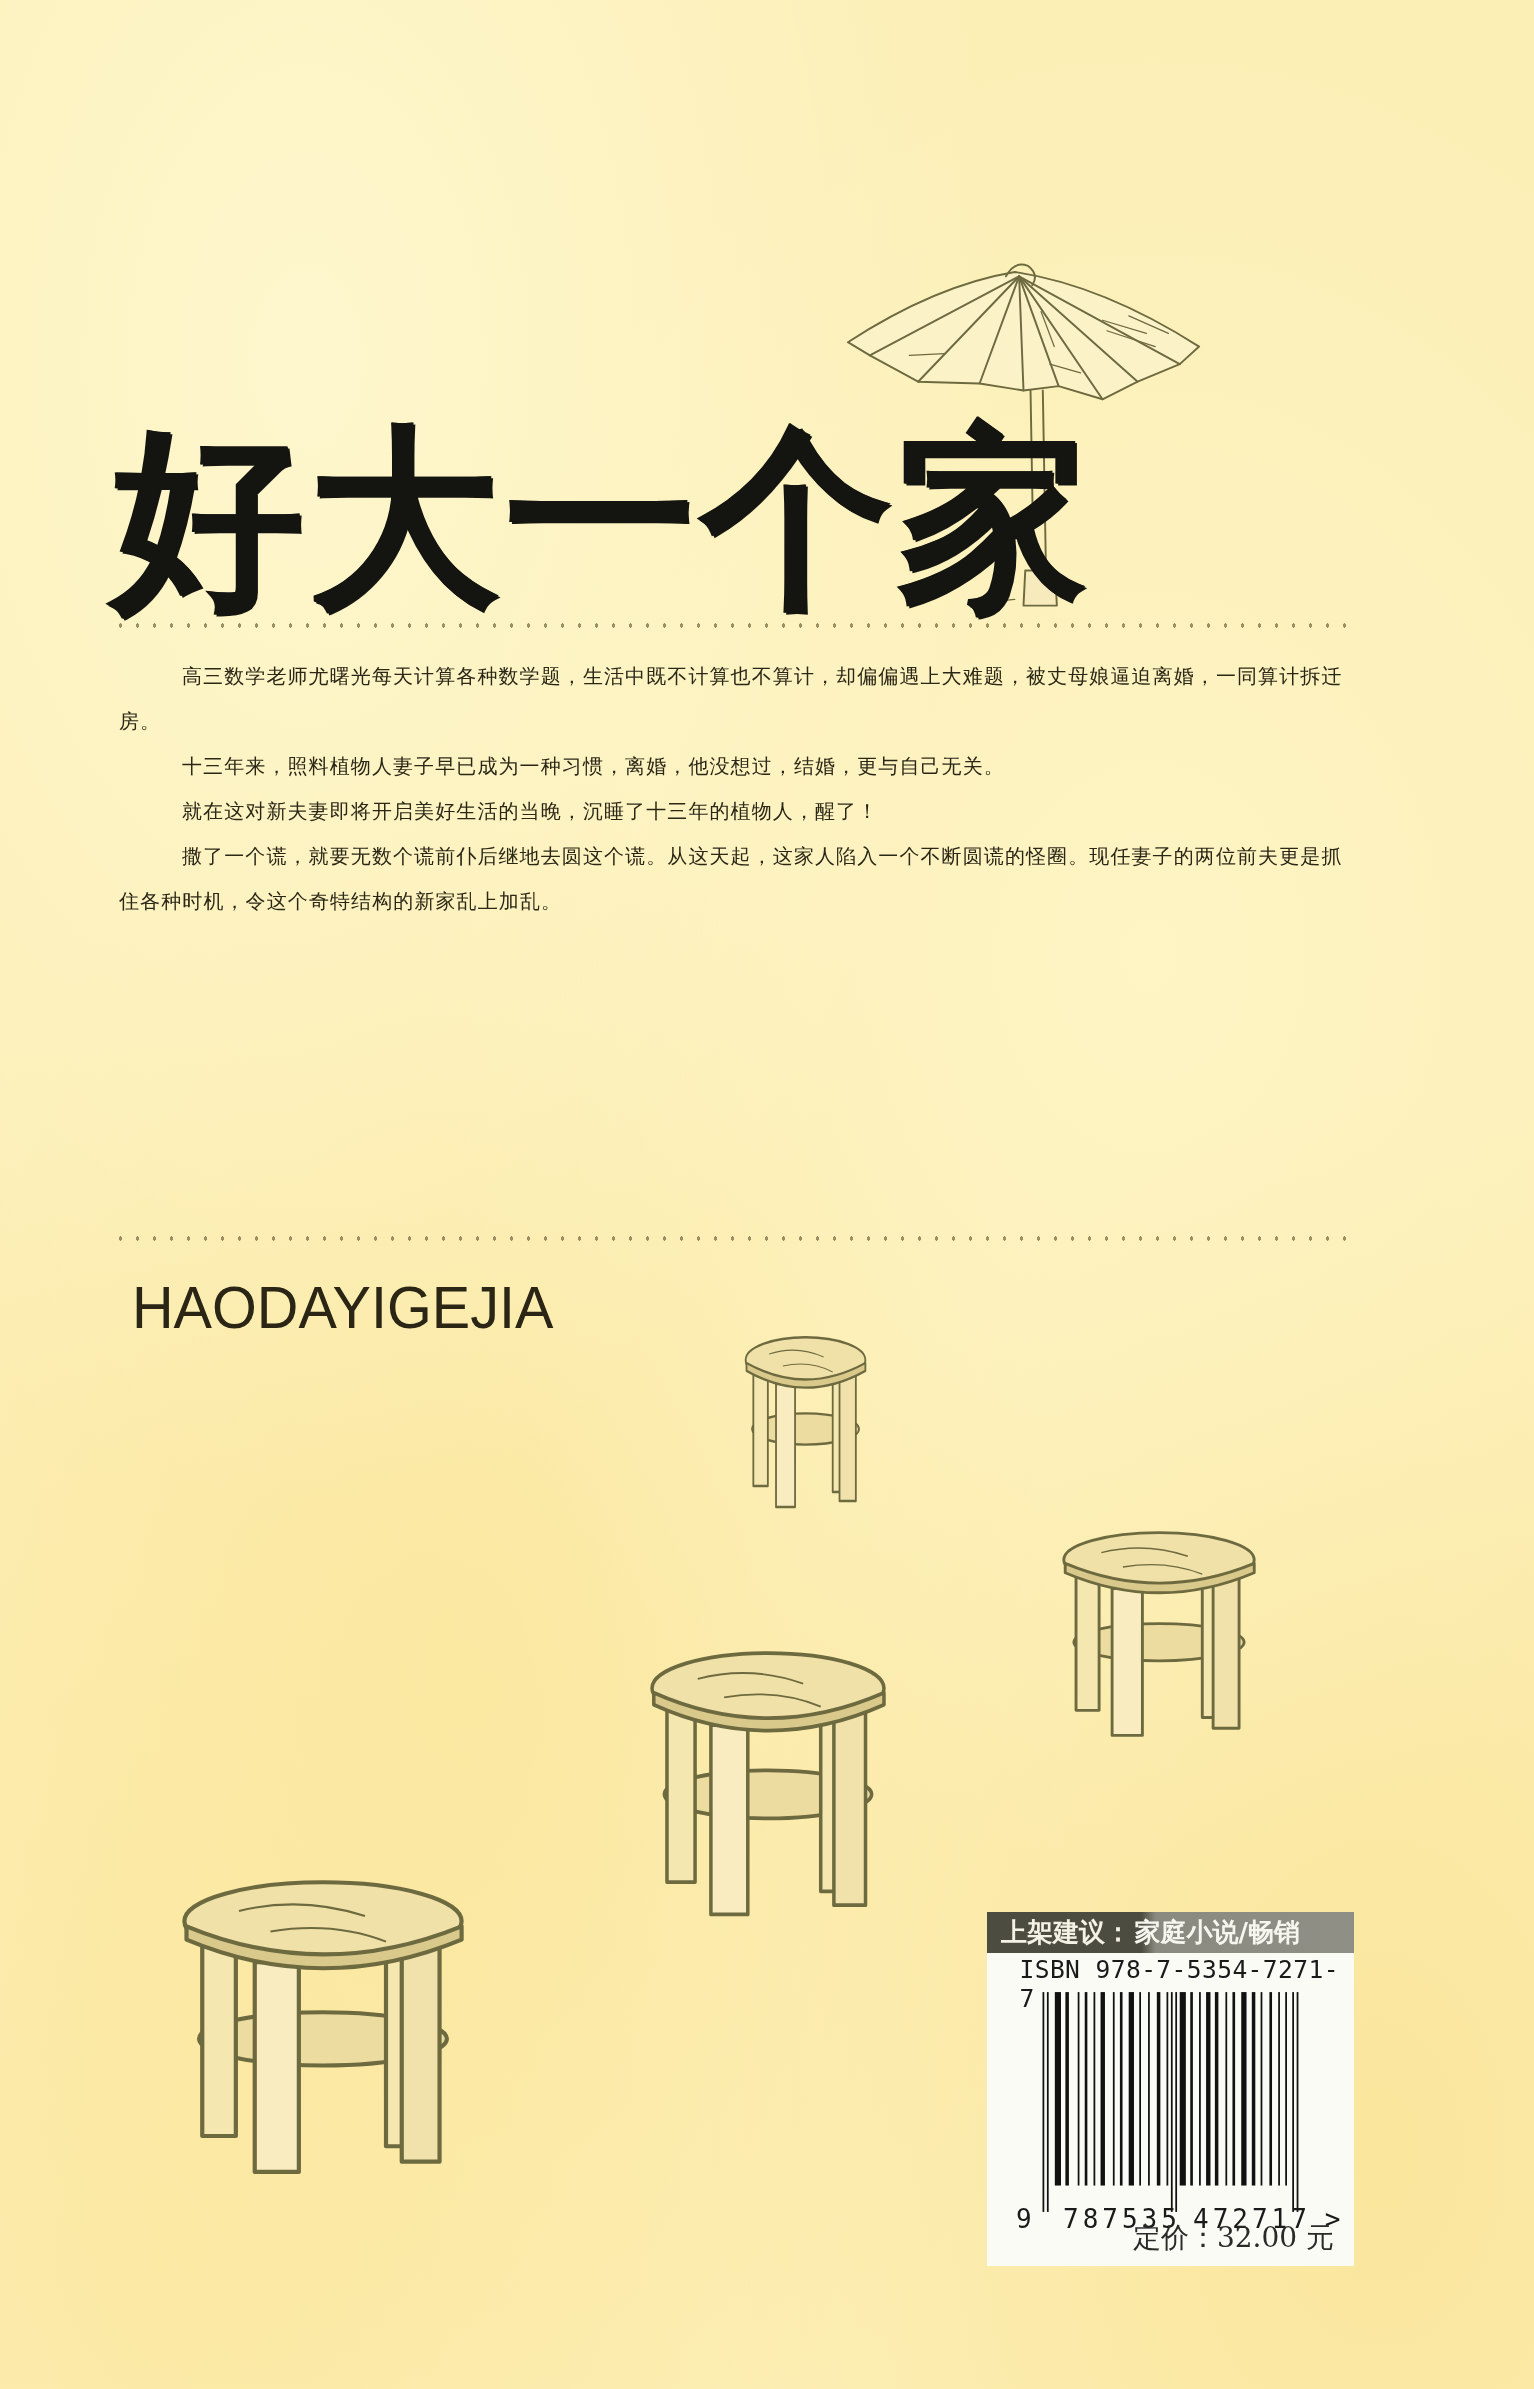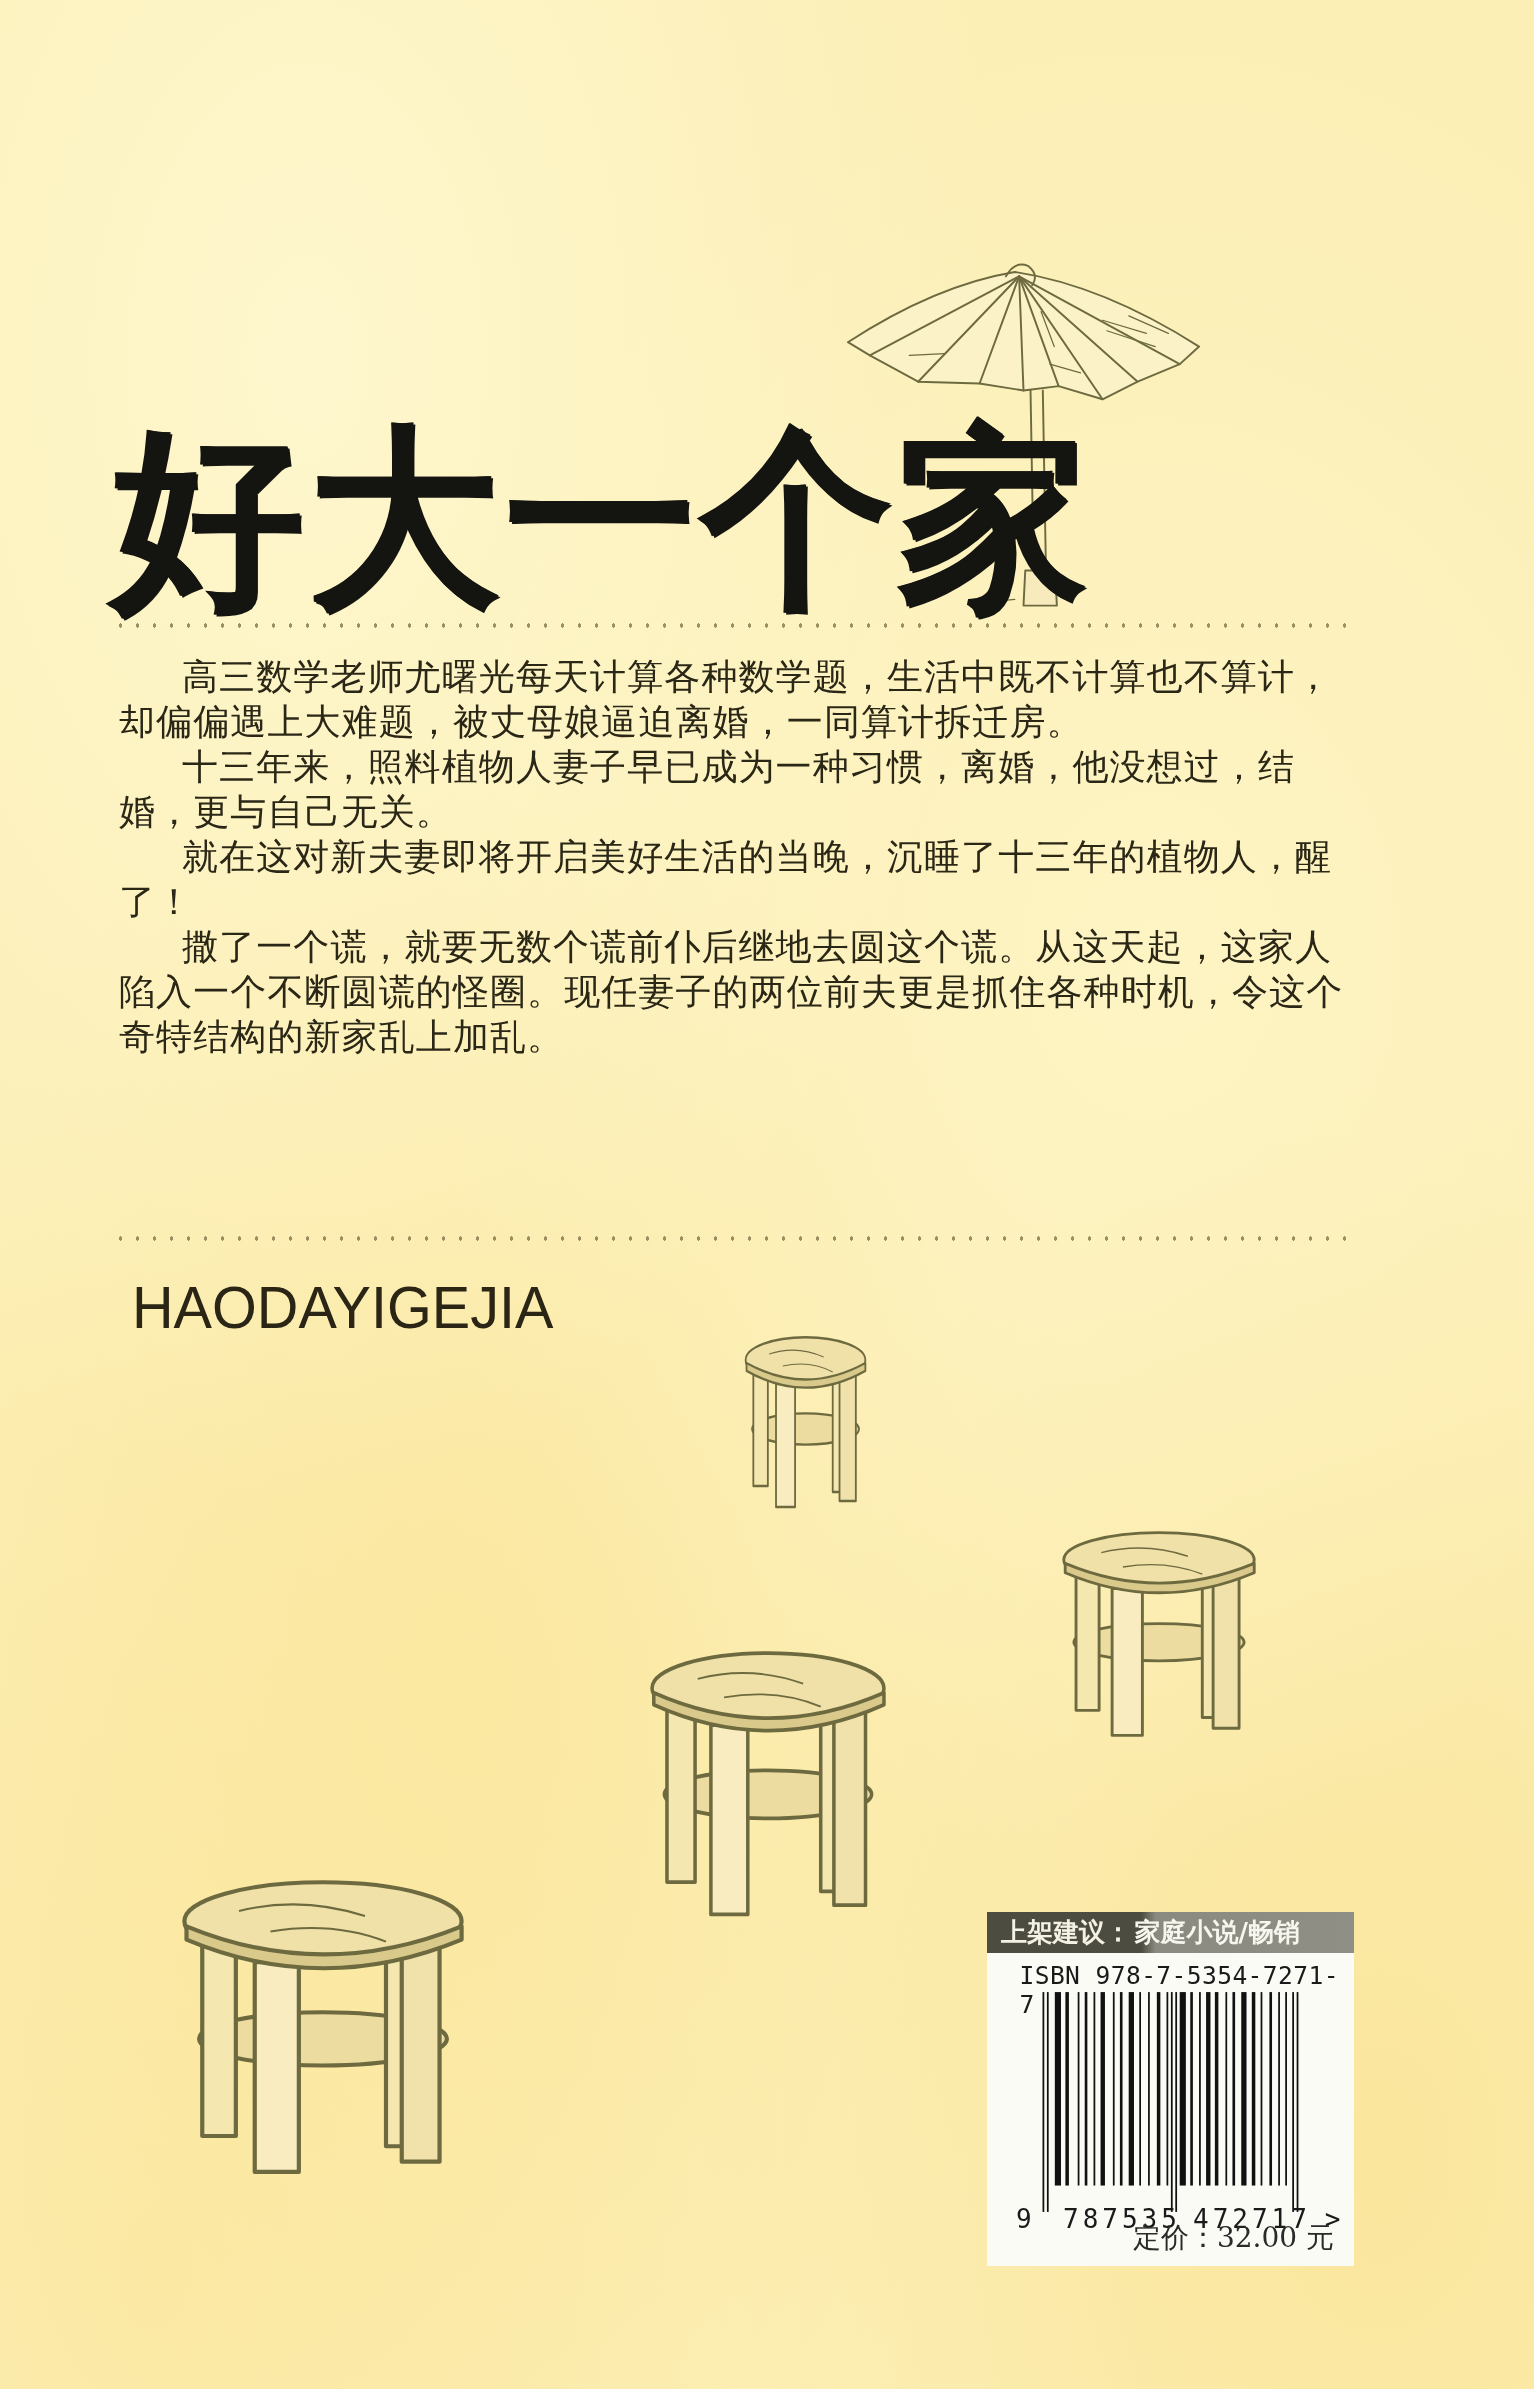--- a/index.html
+++ b/index.html
@@ -32,21 +32,21 @@
     position: absolute; left: 112px; width: 1234px; height: 7px;
     background-image: radial-gradient(ellipse 2.6px 3.5px at 50% 50%, #8b7d52 0, #8b7d52 60%, rgba(0,0,0,0) 70%);
     background-size: 17px 7px; background-repeat: repeat-x;
     opacity: 0.85;
   }
 
   
   .synopsis {
     position: absolute; left: 119px; top: 654px; width: 1229px;
     font-family: "DejaVu Sans", sans-serif;
-    font-size: 36px; line-height: 45px; color: #2b2717;
+    font-size: 20px; line-height: 45px; color: #2b2717;
     letter-spacing: 1.1px;
   }
   .synopsis p { margin: 0; text-indent: 63px; }
 
   
   .pinyin {
     position: absolute; left: 132px; top: 1273px;
     font-family: "Liberation Sans", sans-serif;
     font-size: 60px; letter-spacing: 0px; color: #2a2514; line-height: 70px;
     transform: scaleX(0.96); transform-origin: left;
@@ -62,21 +62,21 @@
     display: flex; align-items: center;
     background: linear-gradient(90deg, #4d4c40 0%, #4d4c40 42%, #8a8a80 46%, #8f8f86 100%);
   }
   .shelf-bar span {
     font-family: "DejaVu Serif", serif; font-weight: bold; color: #f4f2e4;
     font-size: 26px; line-height: 41px; white-space: nowrap;
   }
   .shelf-label { padding-left: 14px; }
   .shelf-value { padding-left: 3.5px; color: #f7f6ee !important; }
   .isbn-text {
-    position: absolute; left: 32.5px; top: 49px;
+    position: absolute; left: 32.5px; top: 43px;
     font-family: "DejaVu Sans Mono", monospace; font-size: 24.6px; color: #1a1a1a;
     letter-spacing: 0.4px;
   }
   .barcode {
     position: absolute; left: 52px; top: 80px; width: 277px; height: 220px;
   }
   .barcode-digits {
     position: absolute; left: 29px; top: 292px;
     font-family: "DejaVu Sans Mono", monospace; font-size: 26px; color: #1a1a1a;
     display: flex; width: 325px;

